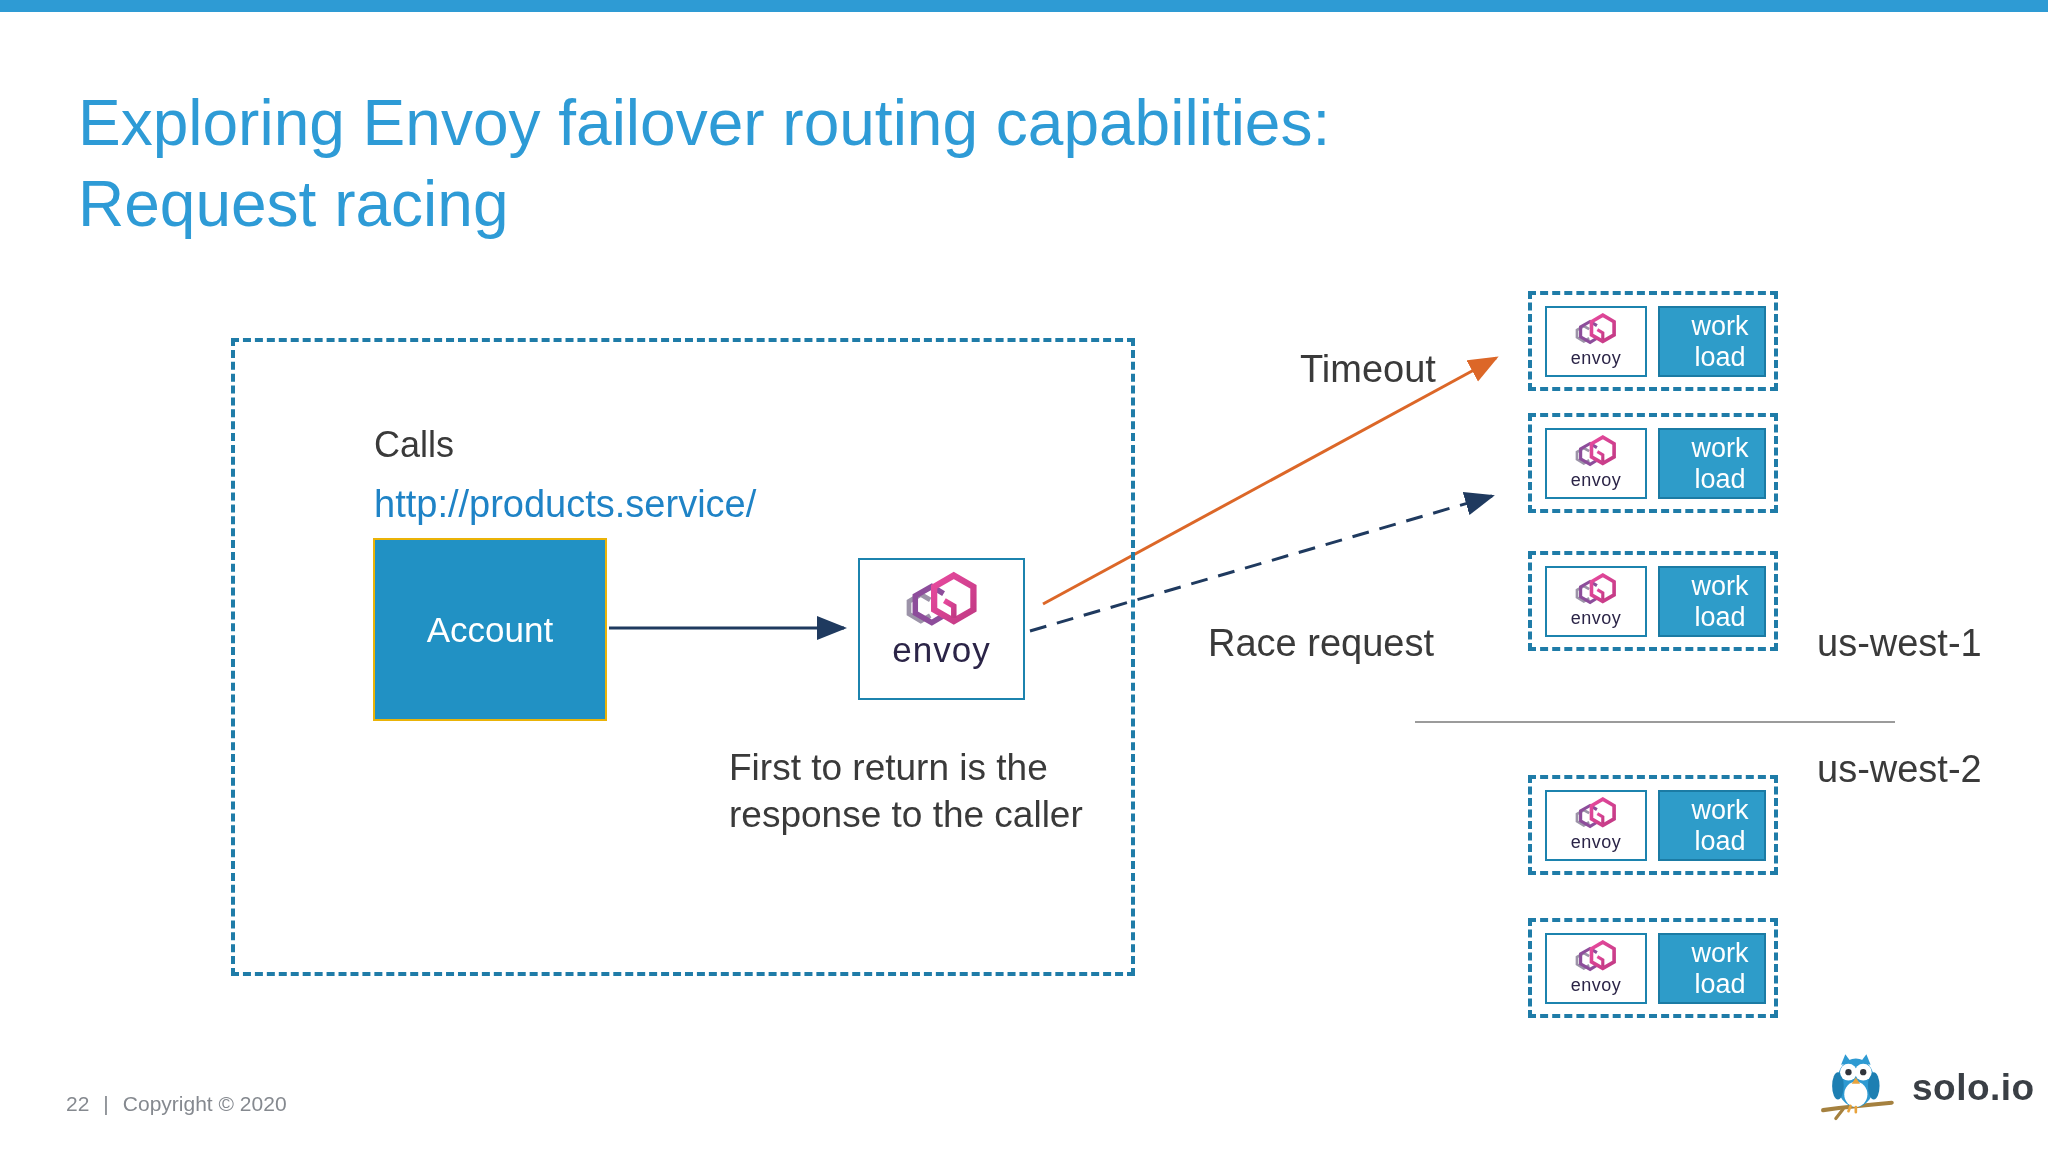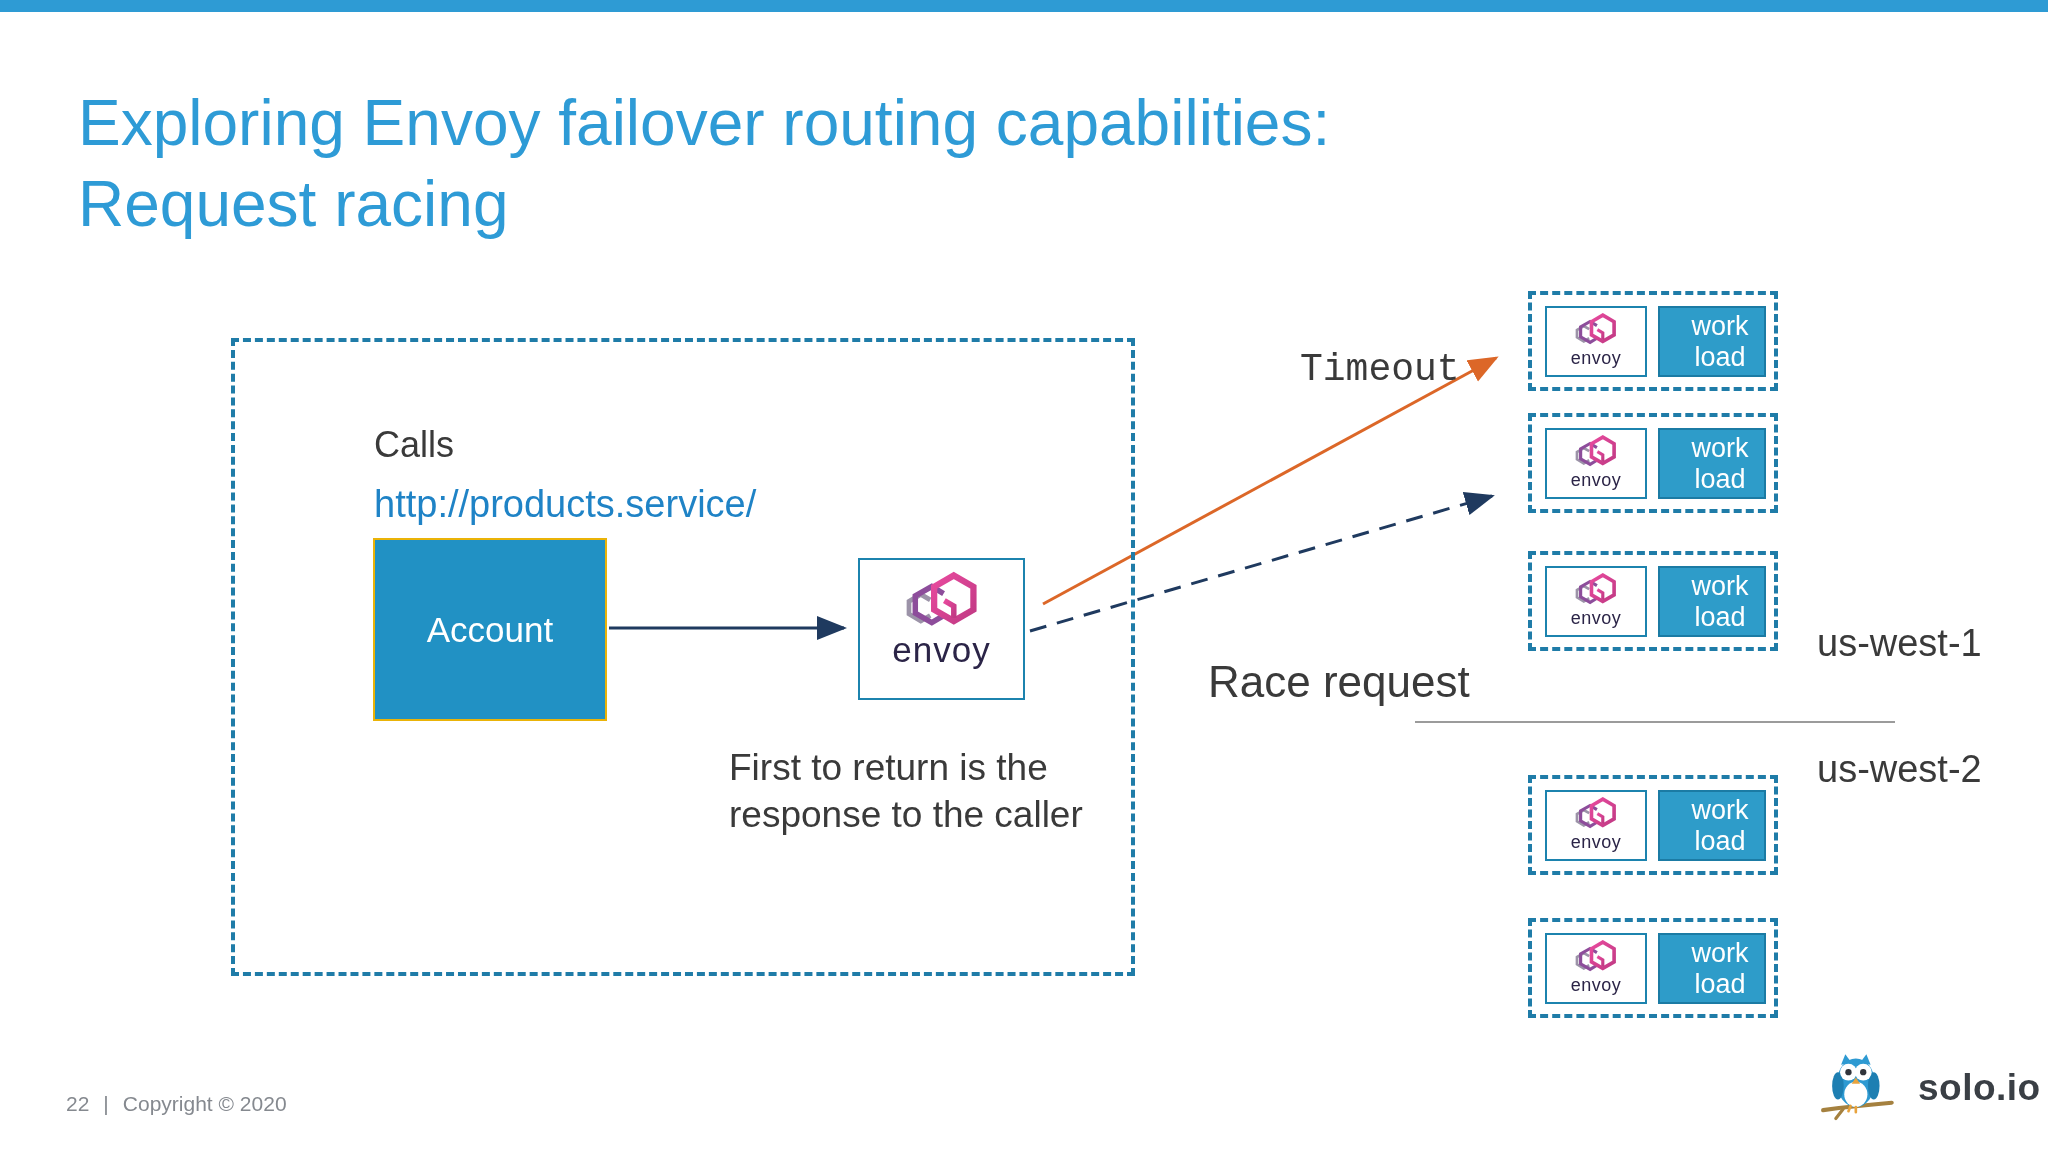--- a/index.html
+++ b/index.html
@@ -26,22 +26,22 @@
 
   .envoy-box{position:absolute;left:858px;top:558px;width:167px;height:142px;background:#ffffff;
              border:2px solid var(--envoy-box-border,#1C83AE);box-sizing:border-box;
              display:flex;flex-direction:column;align-items:center;justify-content:flex-start;}
   .envoy-box .envoy-logo{width:88px;height:66px;margin-top:10px;}
   .envoy-word{font-size:35px;color:var(--envoy-text,#2B2447);line-height:1;margin-top:-4px;letter-spacing:1px;}
 
   .note{position:absolute;left:729px;top:744px;font-size:37px;line-height:47px;color:var(--text-dark,#3A3A3A);}
   .note span{display:block;}
 
-  .timeout-label{position:absolute;left:1300px;top:348px;font-size:38px;color:var(--text-dark,#3A3A3A);font-family:Liberation Mono, monospace;}
-  .race-label{position:absolute;left:1208px;top:622px;font-size:44px;color:var(--text-dark,#3A3A3A);margin-top:35px;}
+  .timeout-label{position:absolute;left:1300px;top:348px;font-size:38px;color:var(--text-dark,#3A3A3A);}
+  .race-label{position:absolute;left:1208px;top:622px;font-size:38px;color:var(--text-dark,#3A3A3A);}
 
   .arrows{position:absolute;left:0;top:0;width:2048px;height:1152px;pointer-events:none;}
 
   
   .wl-group{position:absolute;left:1528px;width:250px;height:100px;
             border:4px dashed var(--dashed-border,#1F7CA8);box-sizing:border-box;background:#ffffff;}
   .wl-group.r1{top:291px;}
   .wl-group.r2{top:413px;}
   .wl-group.r3{top:551px;}
   .wl-group.r4{top:775px;}
@@ -62,21 +62,21 @@
   .region-label.uw2{left:1817px;top:748px;}
 
   .region-divider{position:absolute;left:1415px;top:721px;width:480px;height:2px;
                   background:var(--divider-gray,#9B9B9B);}
 
   .footer{position:absolute;left:66px;top:1092px;display:flex;gap:14px;align-items:baseline;
           font-size:21px;color:var(--footer-gray,#85898F);}
 
   .brand{position:absolute;left:1820px;top:1052px;display:flex;align-items:center;}
   .brand .owl{width:78px;height:72px;}
-  .brand-text{font-size:37px;font-weight:700;color:var(--brand-text,#3A3F45);margin-left:20px;letter-spacing:0.5px;}
+  .brand-text{font-size:37px;font-weight:700;color:var(--brand-text,#3A3F45);margin-left:14px;letter-spacing:0.5px;}
 </style>
 </head>
 <body>
 
 <svg width="0" height="0" style="position:absolute" aria-hidden="true">
   <defs>
     <linearGradient id="envGrad" x1="0%" y1="0%" x2="100%" y2="100%">
       <stop offset="0%" stop-color="#E84A9E"></stop>
       <stop offset="100%" stop-color="#C13A84"></stop>
     </linearGradient>

